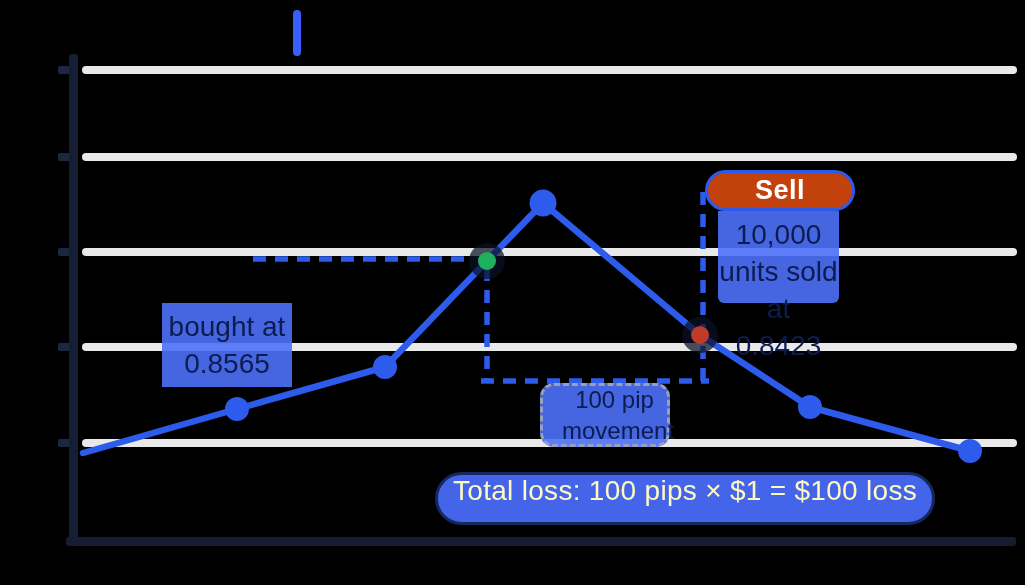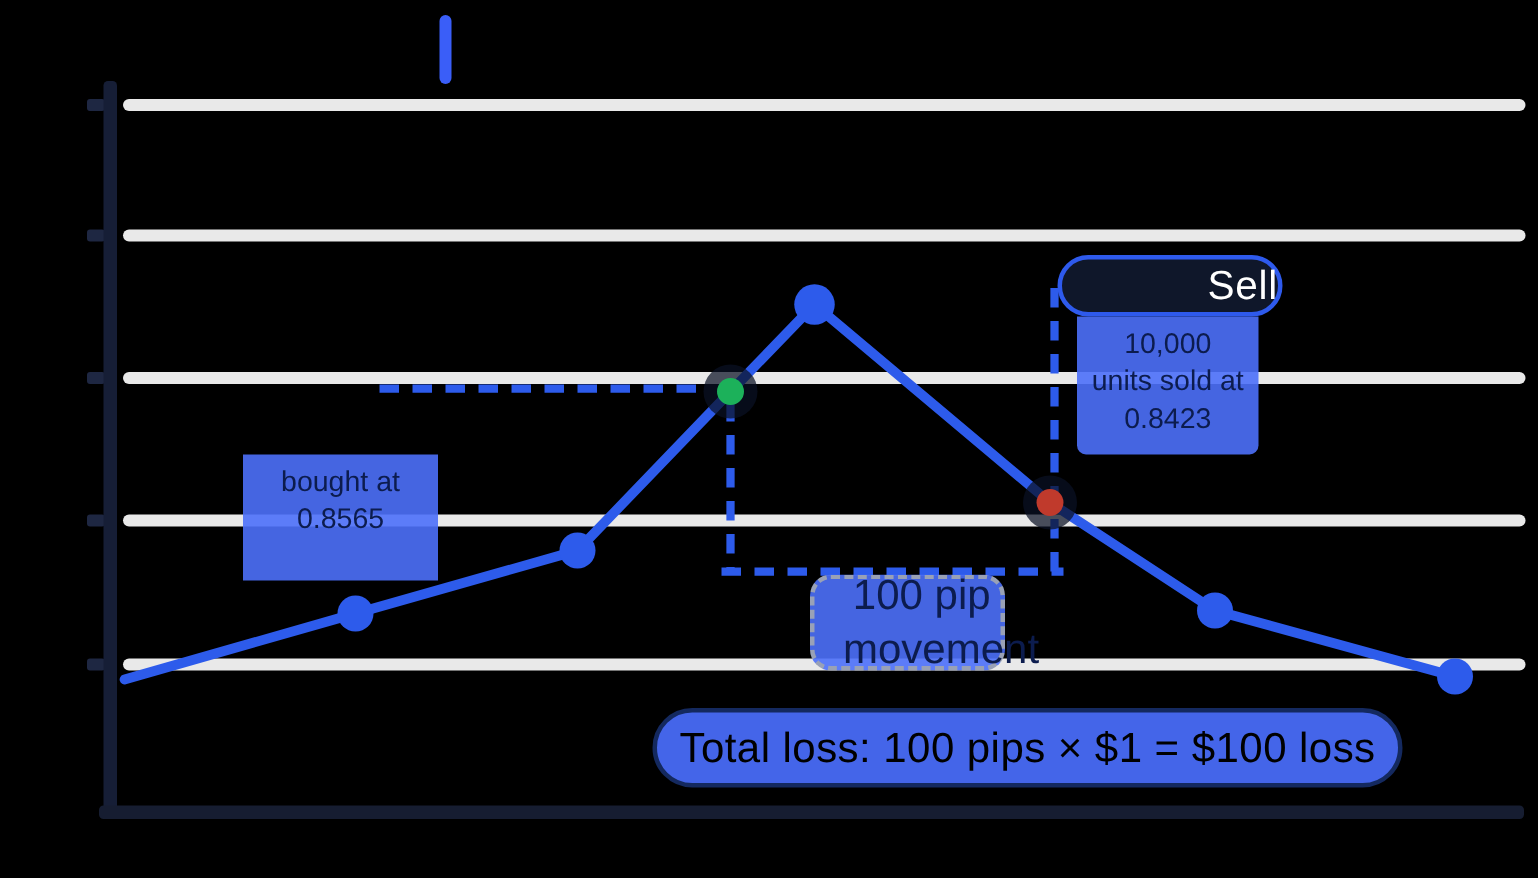--- a/index.html
+++ b/index.html
@@ -9,36 +9,36 @@
   .y-axis{position:absolute;left:69px;top:54px;width:9px;height:492px;background:#161E36;border-radius:3px;}
   .x-axis{position:absolute;left:66px;top:537px;width:950px;height:9px;background:#161D31;border-radius:3px;}
   .tick{position:absolute;left:58px;width:12px;height:8px;background:#1E2742;border-radius:2px;}
   
   .gridline{position:absolute;left:82px;width:935px;height:8px;background:rgba(241,241,241,0.97);border-radius:4px;z-index:1;}
   
   .title-bar{position:absolute;left:293px;top:10px;width:8px;height:46px;background:#3A5EF8;border-radius:4px;z-index:4;}
   
   #plot{position:absolute;left:0;top:0;width:1025px;height:585px;z-index:2;}
   
-  .pill{position:absolute;display:flex;align-items:center;justify-content:flex-end;
-        background:#0f172a;border:3px solid #2E5AEC;border-radius:24px;color:#FFFFFF;
-        font-size:27px;letter-spacing:0.5px;z-index:3;box-sizing:border-box;}
+  .pill{position:absolute;display:flex;align-items:center;justify-content:center;
+        background:#c2410c;border:3px solid #2E5AEC;border-radius:24px;color:#FFFFFF;
+        font-size:27px;letter-spacing:0.5px;z-index:3;box-sizing:border-box;font-weight:bold;}
   .buy-pill{left:149px;top:258px;width:157px;height:45px;}
   .sell-pill{left:705px;top:170px;width:150px;height:41px;}
   .infobox{position:absolute;background:rgba(76,112,250,0.9);color:#0C1C4E;text-align:center;
-           font-size:19px;line-height:1.32;z-index:2;padding-top:6px;box-sizing:border-box;font-weight:500;}
+           font-size:28px;line-height:1.32;z-index:2;padding-top:6px;box-sizing:border-box;font-weight:500;}
   .buy-box{left:162px;top:303px;width:130px;height:84px;}
   .sell-box{left:718px;top:211px;width:121px;height:92px;border-radius:0 0 6px 6px;}
   .movement-box{position:absolute;left:540px;top:383px;width:130px;height:64px;
            background:rgba(76,112,250,0.9);border:3px dashed #99A1B6;border-radius:14px;
-           color:#0C1C4E;text-align:center;font-size:28px;line-height:1.3;z-index:3;
+           color:#0C1C4E;text-align:center;font-size:24px;line-height:1.3;z-index:3;
            display:flex;flex-direction:column;justify-content:center;box-sizing:border-box;font-weight:500;padding-left:19px;}
   .total-pill{position:absolute;left:435px;top:472px;width:500px;height:53px;
            background:rgba(72,106,245,0.95);border:3px solid #14295F;border-radius:28px;
-           color:#000000;display:flex;align-items:center;justify-content:center;
+           color:#fef9c3;display:flex;align-items:flex-start;justify-content:center;
            font-size:28px;z-index:3;box-sizing:border-box;font-weight:500;letter-spacing:0.3px;}
 </style>
 </head>
 <body>
 
 <div class="canvas">
   <div class="title-bar"></div>
 
   <div id="gridlines">
       <div class="gridline" style="top: 66px;"></div>

